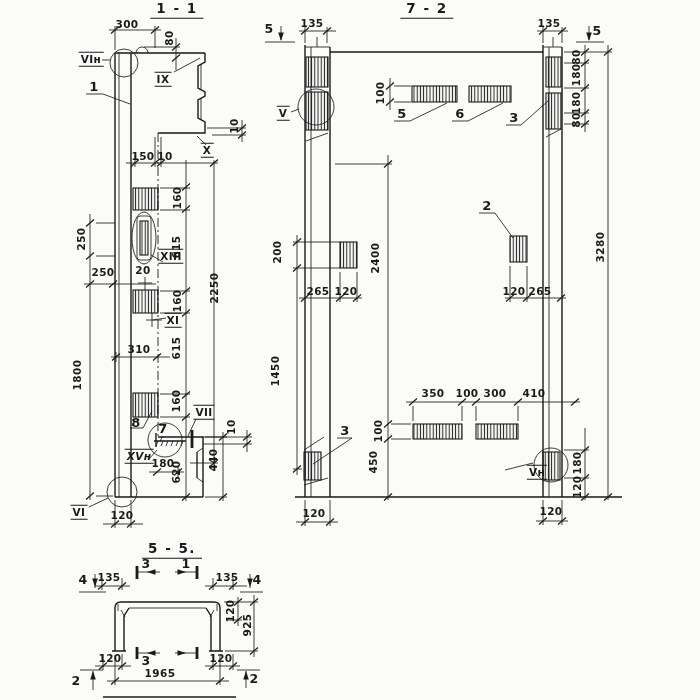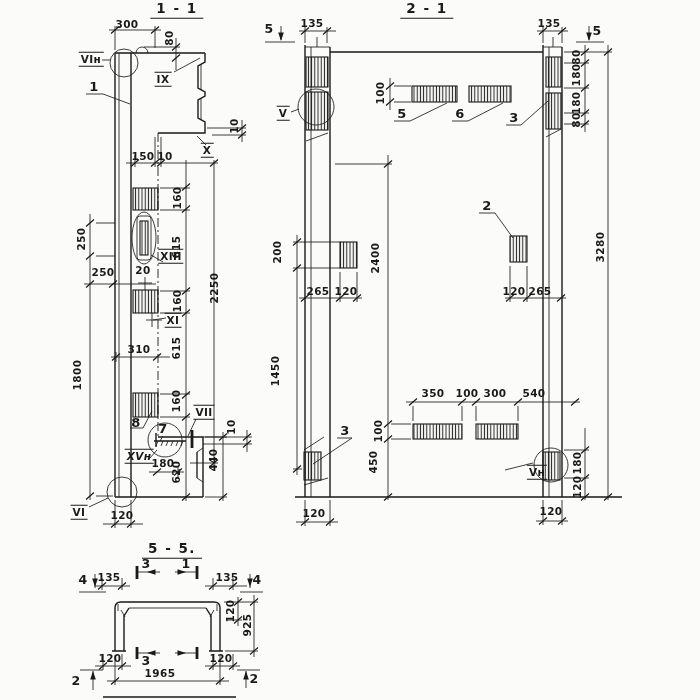--- a/index.html
+++ b/index.html
@@ -250,21 +250,21 @@
     <use href="#tk" x="103" y="666"></use>
         <use href="#tk" x="122" y="666"></use>
     <use href="#tk" x="213" y="666"></use>
         <use href="#tk" x="233" y="666"></use>
     <use href="#tk" x="115" y="681"></use>
         <use href="#tk" x="220" y="681"></use>
   </g>
 </svg>
 
 <span class="lbl title" style="left:177px;top:10px">1 - 1</span>
-<span class="lbl title" style="left:427px;top:10px">2 - 1</span>
+<span class="lbl title" style="left:427px;top:10px">7 - 2</span>
 <span class="lbl title" style="left:172px;top:550px">5 - 5.</span>
 
 <span class="lbl dim" style="left: 127px; top: 24px;">300</span>
     <span class="lbl dimv" style="left: 169px; top: 38px;">80</span>
     <span class="lbl ref" style="left: 91px; top: 59px;">VIн</span>
     <span class="lbl part" style="left: 94px; top: 86px;">1</span>
     <span class="lbl ref" style="left: 163px; top: 66px; margin-top: 13px;">IX</span>
     <span class="lbl dimv" style="left: 234px; top: 126px;">10</span>
     <span class="lbl ref" style="left: 207px; top: 150px;">X</span>
     <span class="lbl dim" style="left: 143px; top: 156px;">150</span>
@@ -310,21 +310,21 @@
     <span class="lbl dimv" style="left: 600px; top: 247px;">3280</span>
     <span class="lbl part" style="left: 487px; top: 205px;">2</span>
     <span class="lbl dim" style="left: 318px; top: 291px;">265</span>
     <span class="lbl dim" style="left: 346px; top: 291px;">120</span>
     <span class="lbl dim" style="left: 514px; top: 291px;">120</span>
     <span class="lbl dim" style="left: 540px; top: 291px;">265</span>
     <span class="lbl dimv" style="left: 275px; top: 371px;">1450</span>
     <span class="lbl dim" style="left: 433px; top: 393px;">350</span>
     <span class="lbl dim" style="left: 467px; top: 393px;">100</span>
     <span class="lbl dim" style="left: 495px; top: 393px;">300</span>
-    <span class="lbl dim" style="left: 534px; top: 393px;">540</span>
+    <span class="lbl dim" style="left: 534px; top: 393px;">410</span>
     <span class="lbl dimv" style="left: 378px; top: 431px;">100</span>
     <span class="lbl part" style="left: 345px; top: 430px;">3</span>
     <span class="lbl dimv" style="left: 373px; top: 462px;">450</span>
     <span class="lbl ref" style="left: 495px; top: 472px; margin-left: 42px;">Vн</span>
     <span class="lbl dimv" style="left: 577px; top: 463px;">180</span>
     <span class="lbl dimv" style="left: 577px; top: 487px;">120</span>
     <span class="lbl dim" style="left: 314px; top: 513px;">120</span>
     <span class="lbl dim" style="left: 551px; top: 511px;">120</span>
     <span class="lbl mark" style="left: 83px; top: 580px;">4</span>
     <span class="lbl dim" style="left: 109px; top: 577px;">135</span>

